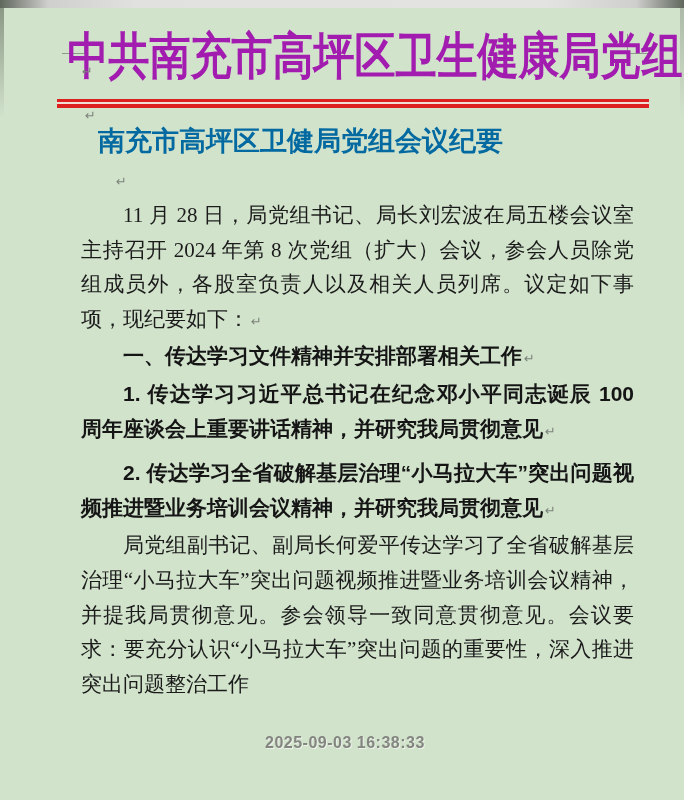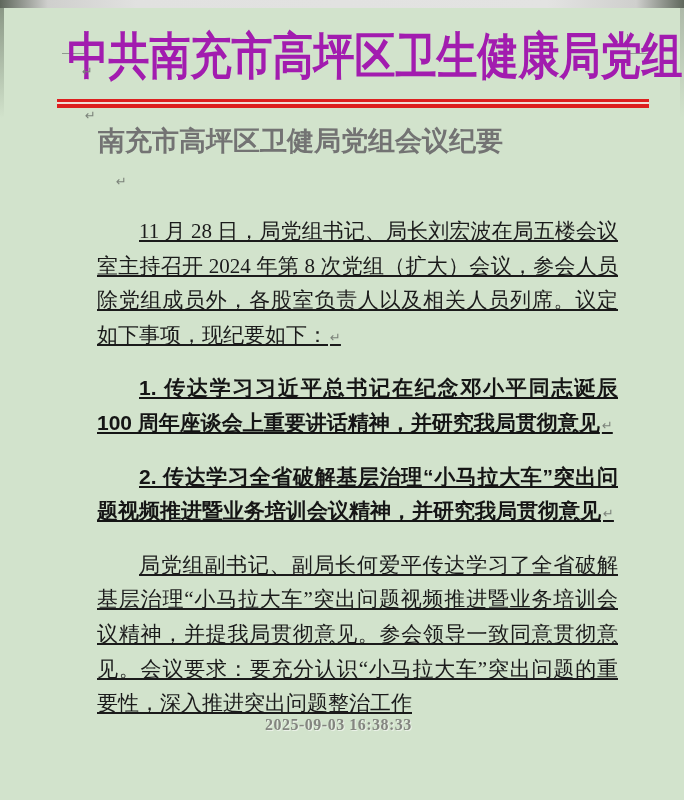--- a/index.html
+++ b/index.html
@@ -23,40 +23,40 @@
   .crop-mark{position:absolute;width:22px;height:19px;top:34px;}
   .crop-mark.tl{left:62px;border-right:1px solid #8e9a8e;border-bottom:1px solid #8e9a8e;}
   .crop-mark.tr{left:627px;border-left:1px solid #8e9a8e;border-bottom:1px solid #8e9a8e;}
 
   .red-rule{position:absolute;left:57px;top:99px;width:592px;height:9px;
     background:linear-gradient(to bottom,#dd1f1f 0 3px,#f0ddd6 3px 5px,#dd1f1f 5px 9px);}
 
   
   .doc-title{position:absolute;left:0;top:124px;width:601px;text-align:center;
     font-family:"Liberation Serif",serif;font-weight:bold;font-size:27px;line-height:34px;
-    color:#737373;letter-spacing:0;}
+    color:#0369a1;letter-spacing:0;}
 
   
   .pmark-abs{position:absolute;color:#7c837a;font-size:13px;font-family:"DejaVu Sans",sans-serif;}
   .pmark-1{left:82px;top:64px;}
   .pmark-2{left:85px;top:108px;}
   .pmark-3{left:116px;top:174px;}
 
   
   .doc-body{position:absolute;left:81px;top:198px;width:553px;
     font-size:21px;line-height:34.6px;color:#1b1b1b;}
-  .doc-body p{margin:16px;text-indent:2em;text-align:justify;text-align-last:left;text-decoration:underline;}
+  .doc-body p{margin:0;text-indent:2em;text-align:justify;text-align-last:left;}
   .doc-body p.para-body{font-family:"Liberation Serif",serif;font-weight:400;}
   .doc-body p.para-heading{font-family:"Liberation Sans",sans-serif;font-weight:700;color:#151515;}
   .doc-body p.space-before{margin-top:7px;}
   .pmark-inline{color:#7c837a;font-size:13px;font-family:"DejaVu Sans",sans-serif;font-weight:400;padding-left:2px;}
 
   
-  .watermark{position:absolute;left:265px;top:716px;
-    font-family:Liberation Serif, serif;font-size:16px;font-weight:700;
+  .watermark{position:absolute;left:265px;top:734px;
+    font-family:Liberation Sans, sans-serif;font-size:16px;font-weight:700;
     color:rgba(115,115,112,.85);text-shadow:1px 1px 0 rgba(255,255,255,.55);
     letter-spacing:.5px;white-space:nowrap;}
 </style>
 </head>
 <body>
 
 <div class="screen">
 
   <div class="chrome-strip"></div>
   <div class="edge-shade-left"></div>
@@ -72,20 +72,21 @@
   <div class="red-rule"></div>
 
   <span class="pmark-abs pmark-2">↵</span>
 
   <div class="doc-title">南充市高坪区卫健局党组会议纪要</div>
 
   <span class="pmark-abs pmark-3">↵</span>
 
   <div class="doc-body">
     <p class="para-body"><span>11 月 28 日，局党组书记、局长刘宏波在局五楼会议室主持召开 2024 年第 8 次党组（扩大）会议，参会人员除党组成员外，各股室负责人以及相关人员列席。议定如下事项，现纪要如下：</span><span class="pmark-inline">↵</span></p>
+    <p class="para-heading"><span>一、传达学习文件精神并安排部署相关工作</span><span class="pmark-inline">↵</span></p>
     <p class="para-heading"><span>1. 传达学习习近平总书记在纪念邓小平同志诞辰 100 周年座谈会上重要讲话精神，并研究我局贯彻意见</span><span class="pmark-inline">↵</span></p>
     <p class="para-heading space-before"><span>2. 传达学习全省破解基层治理“小马拉大车”突出问题视频推进暨业务培训会议精神，并研究我局贯彻意见</span><span class="pmark-inline">↵</span></p>
     <p class="para-body"><span>局党组副书记、副局长何爱平传达学习了全省破解基层治理“小马拉大车”突出问题视频推进暨业务培训会议精神，并提我局贯彻意见。参会领导一致同意贯彻意见。会议要求：要充分认识“小马拉大车”突出问题的重要性，深入推进突出问题整治工作</span></p>
   </div>
 
   <div class="watermark">2025-09-03 16:38:33</div>
 
 </div>
 
 </body></html>

